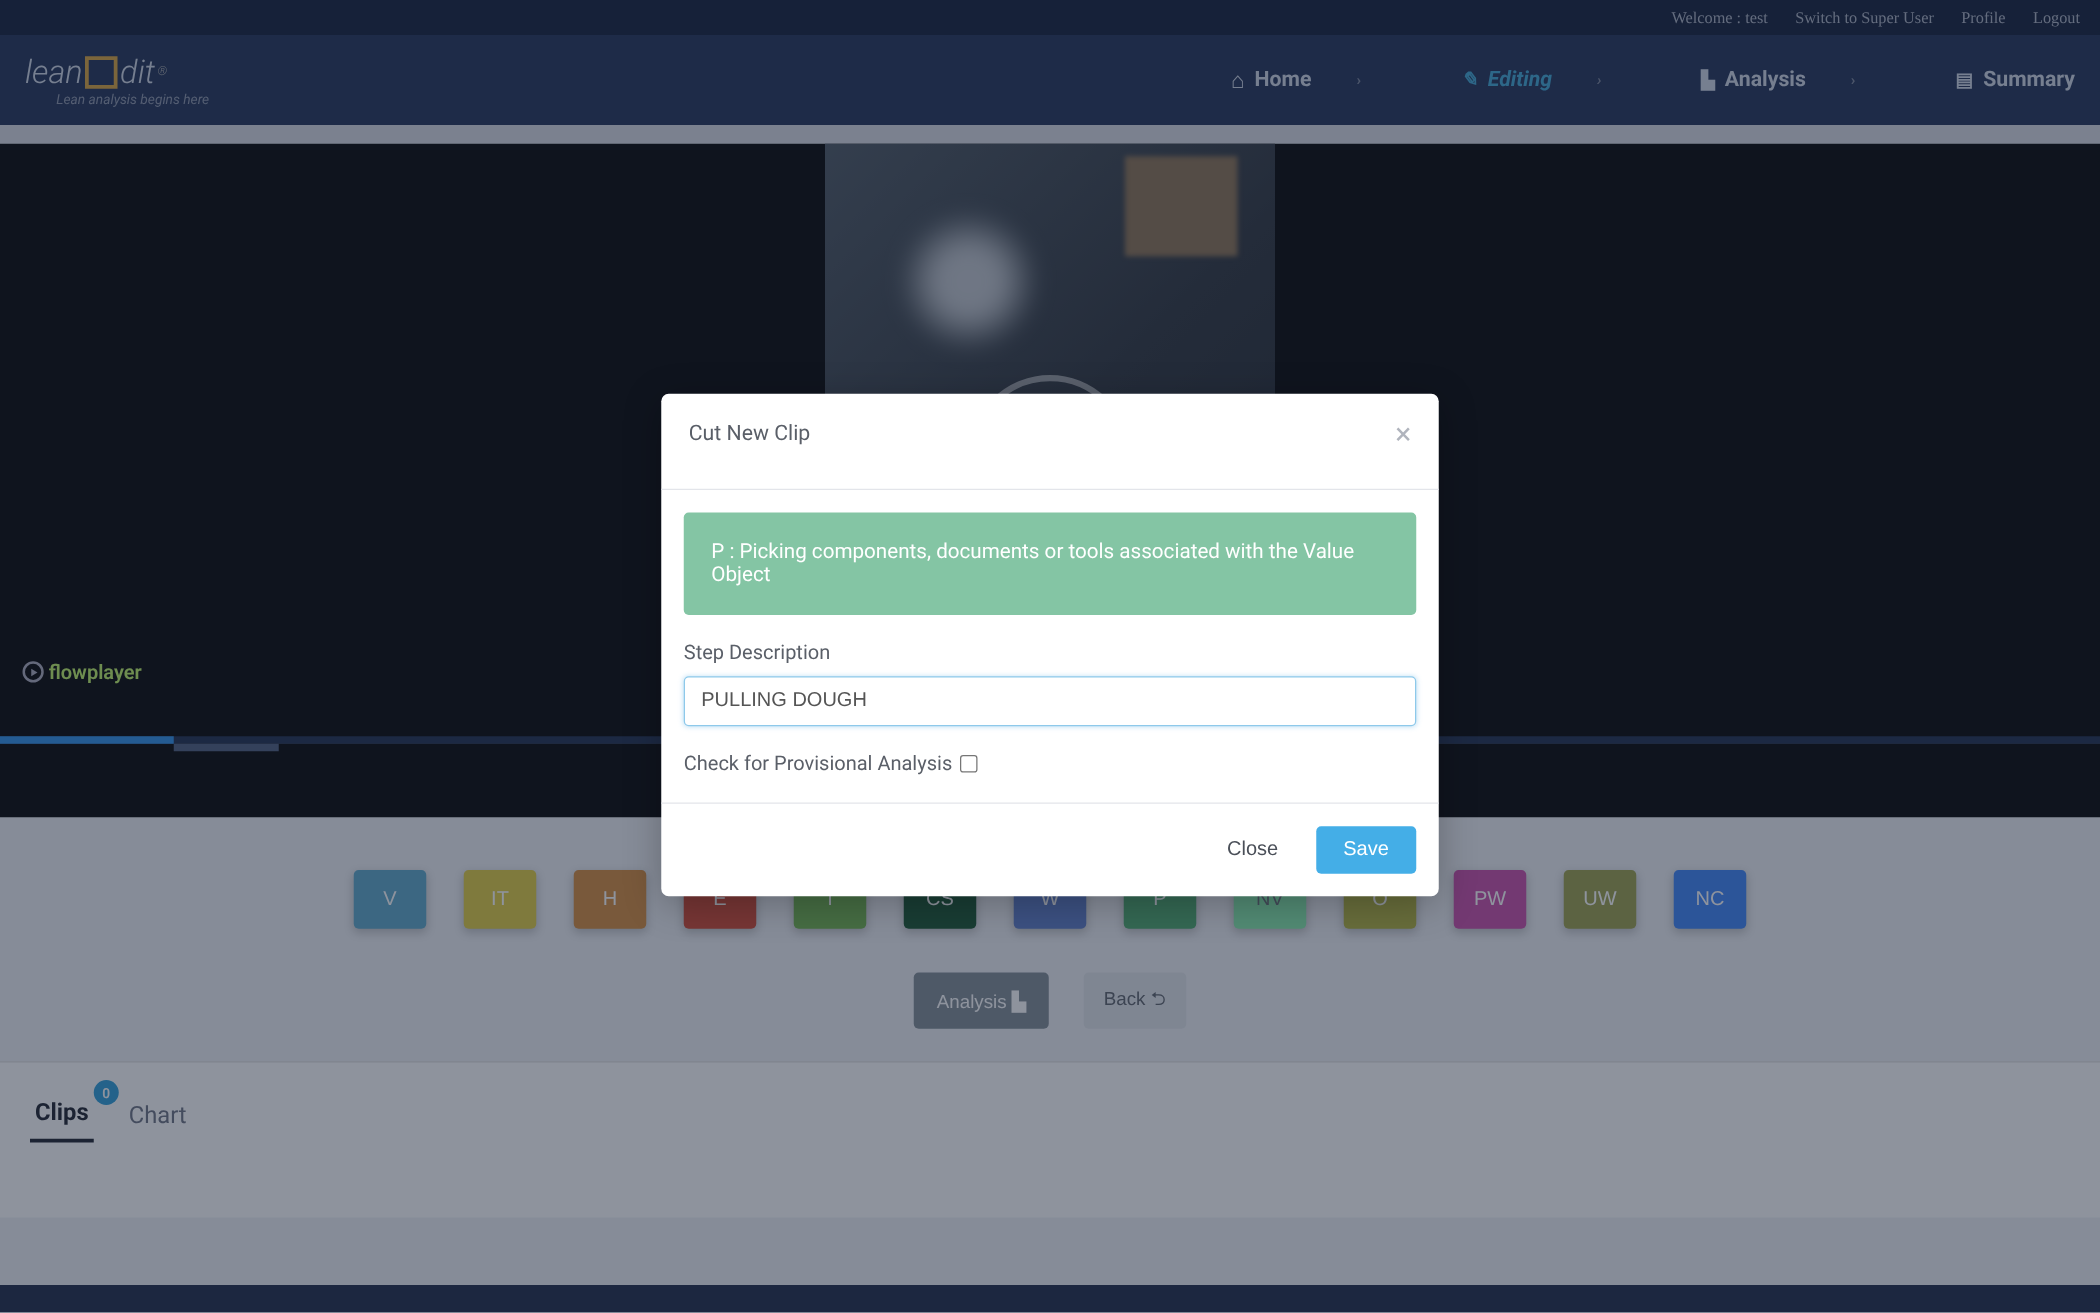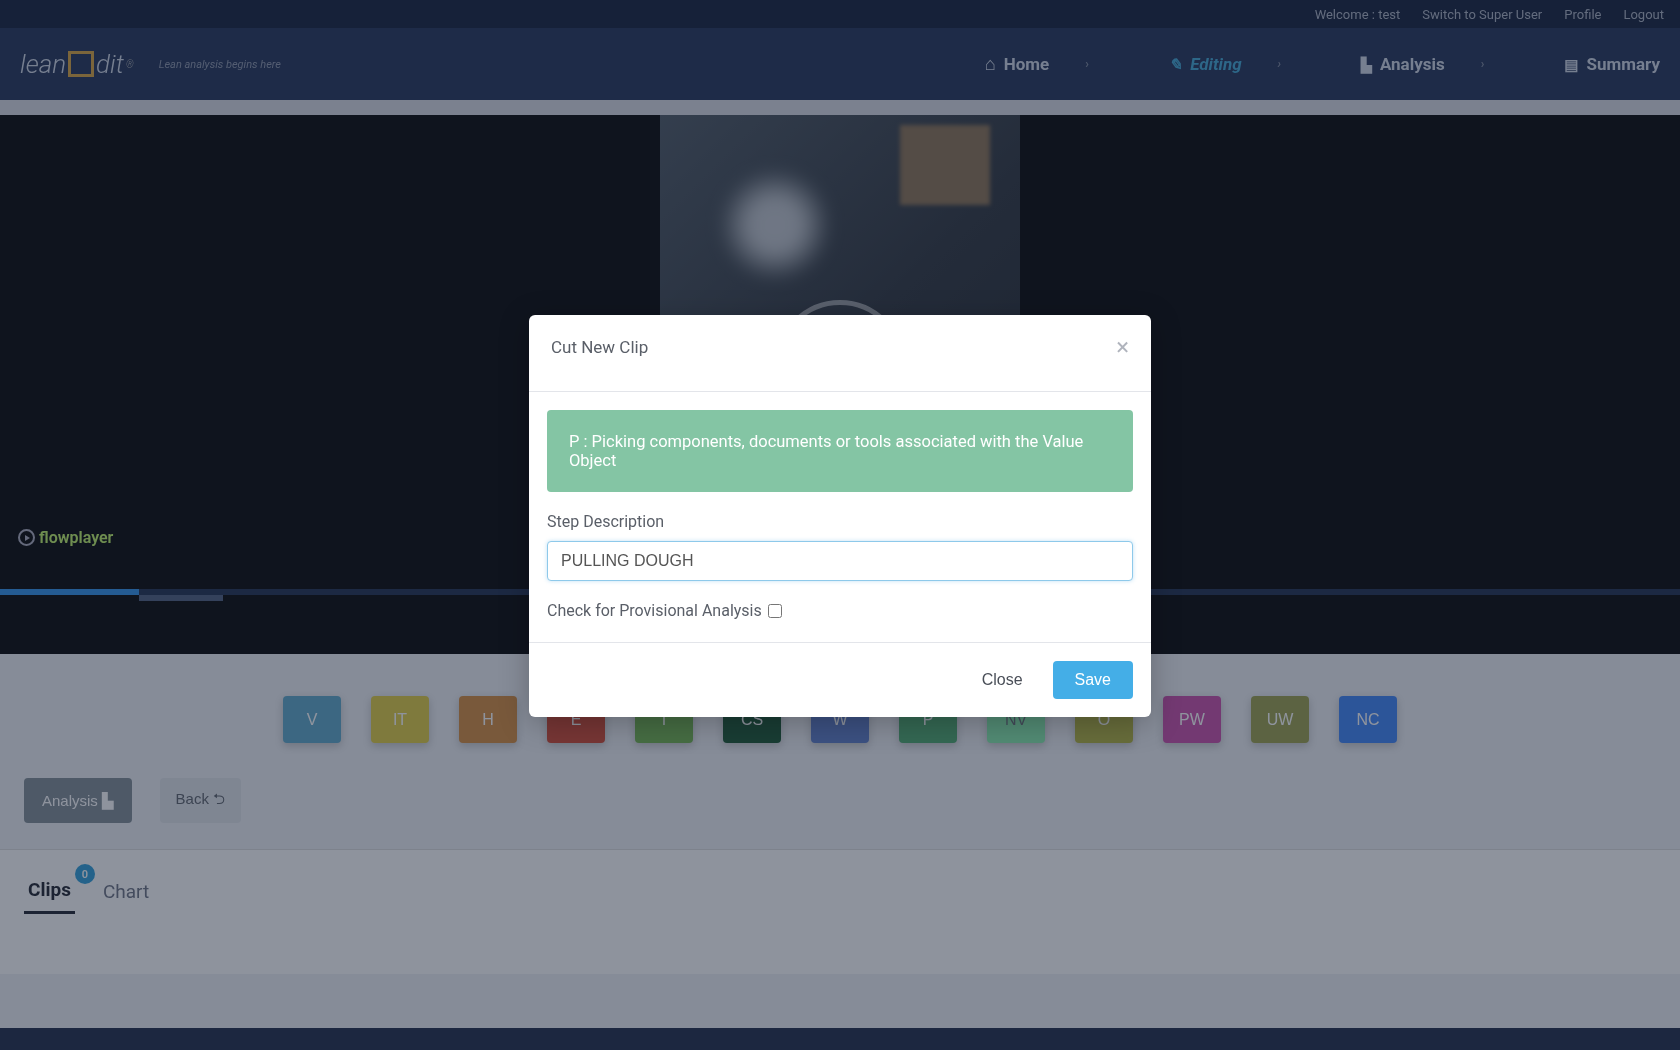--- a/index.html
+++ b/index.html
@@ -14,39 +14,40 @@
 
 
 .utility-bar {
   background: #0e1a36;
   height: 28px;
   display: flex;
   justify-content: flex-end;
   align-items: center;
   padding: 0 16px;
   gap: 22px;
+  font-family: Liberation Serif, serif;
 }
 .utility-bar span {
   color: #a9b0c0;
   font-size: 13px;
   cursor: pointer;
 }
 
 
 .nav-bar {
   background: #1e2f55;
   height: 72px;
   display: flex;
   align-items: center;
   padding: 0 20px;
 }
 .logo {
   display: flex;
+  flex-direction: column;
   color: #d0d5e0;
-  align-items: center;
 }
 .logo-main {
   font-size: 26px;
   font-style: italic;
   font-weight: 300;
   display: flex;
   align-items: center;
 }
 .logo-main .lean { color: #cfd6e4; }
 .logo-main .box {
@@ -215,21 +216,21 @@
   color: #fff;
   font-size: 16px;
   font-weight: 500;
   cursor: pointer;
   box-shadow: 0 3px 8px rgba(0,0,0,0.2);
 }
 
 
 .action-row {
   display: flex;
-  justify-content: flex-start;
+  justify-content: center;
   padding: 10px 24px 26px;
   gap: 28px;
   background: #eef0f4;
 }
 .btn-analysis {
   background: #7e8a93;
   color: #fff;
   border: none;
   padding: 10px 18px;
   border-radius: 4px;

